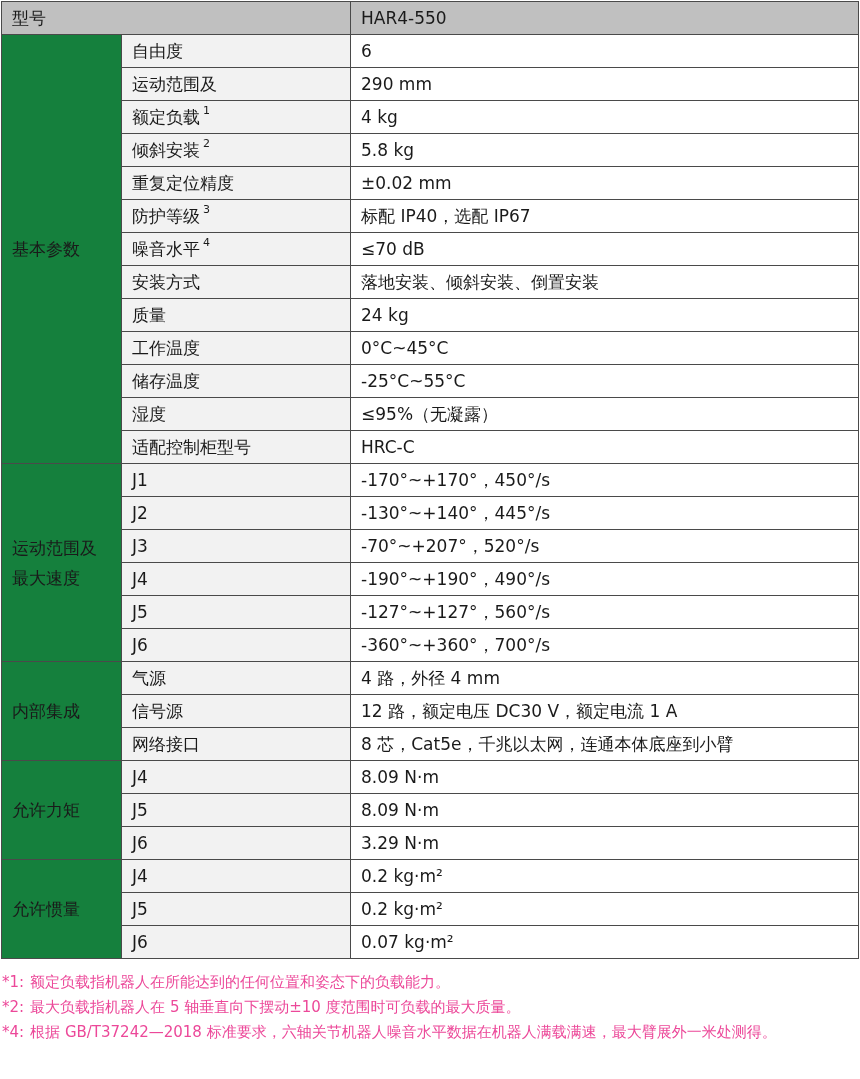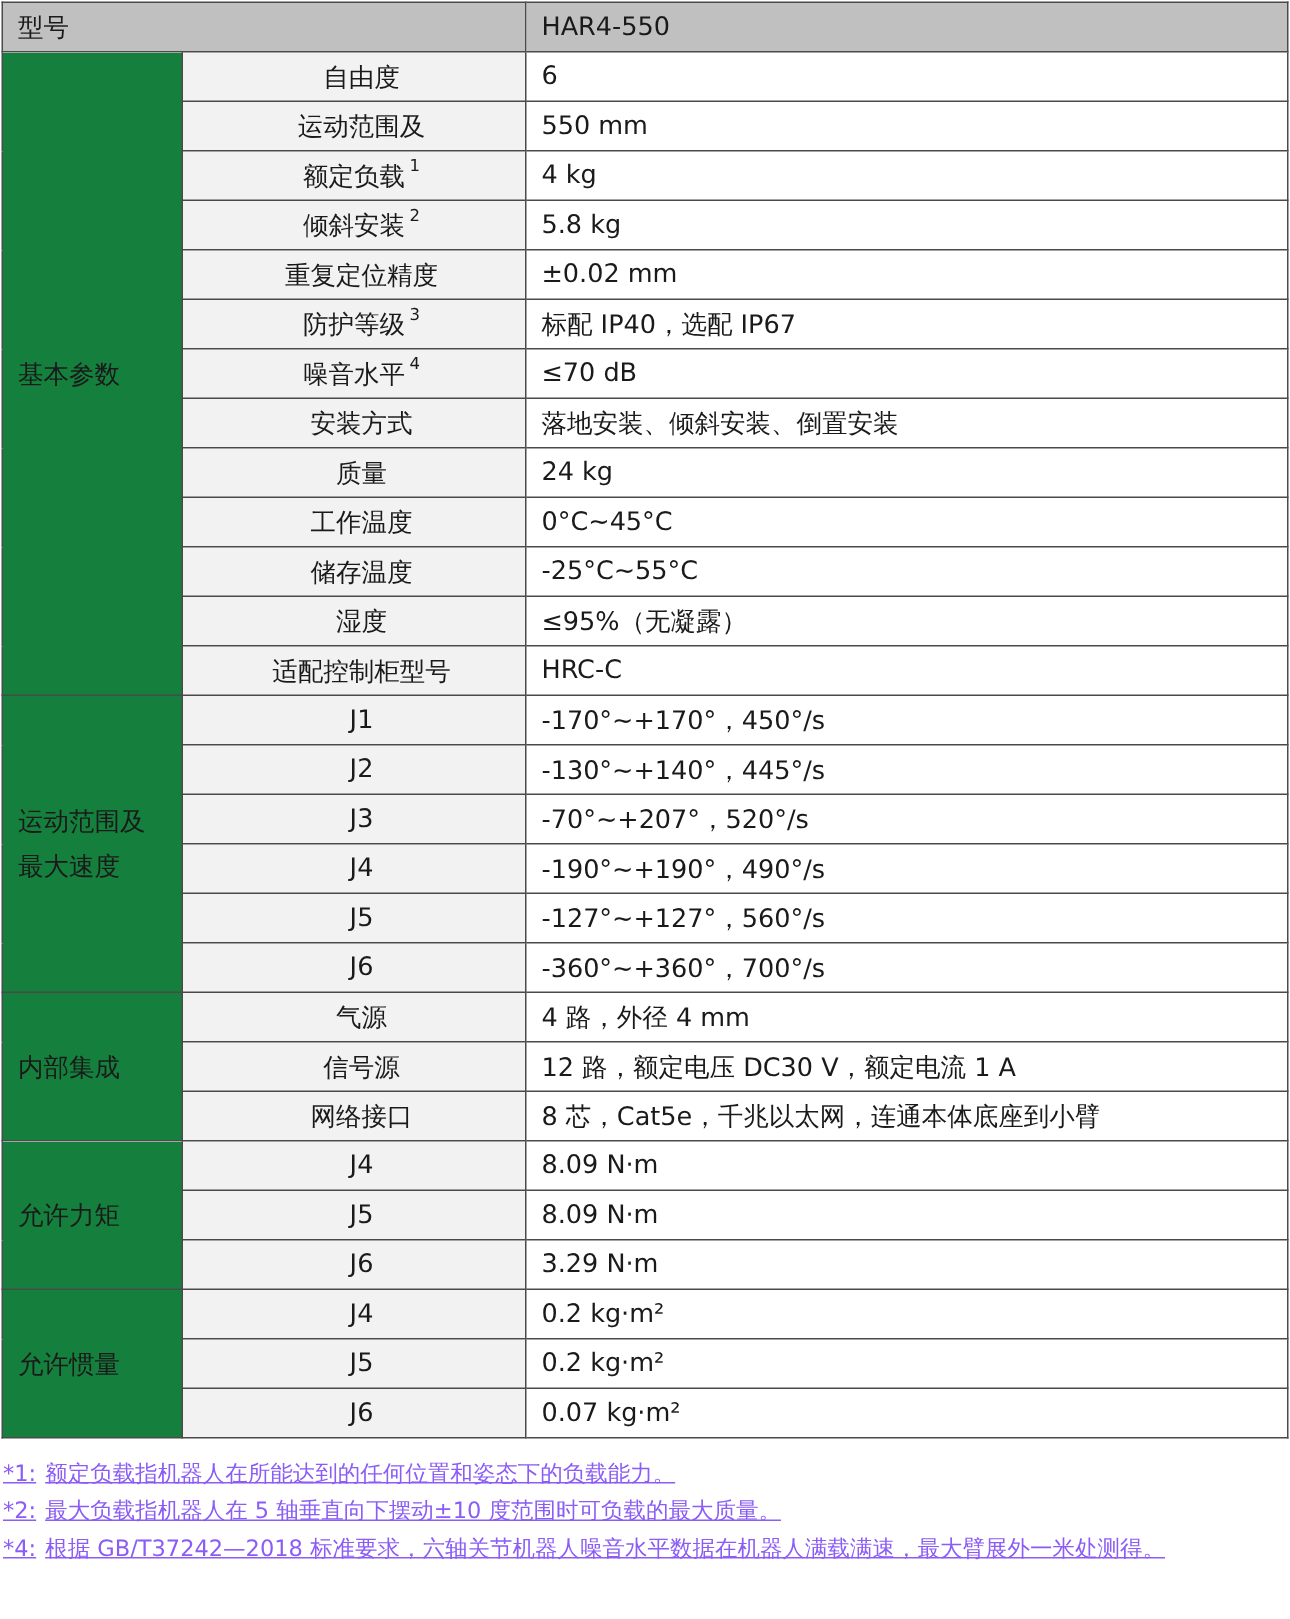--- a/index.html
+++ b/index.html
@@ -2,24 +2,24 @@
 <html><head>
 <meta charset="utf-8">
 <style>
   html, body { margin:0; padding:0; background:#ffffff; }
   body { width:860px; height:1079px; overflow:hidden; font-family:"DejaVu Sans","Liberation Sans",sans-serif; color:#1a1a1a; }
   table.spec { border-collapse:collapse; position:absolute; left:1px; top:1px; width:857px; table-layout:fixed; }
   table.spec td { border:1.5px solid #4a4a4a; padding:0 0 0 10px; height:32px; font-size:17px; vertical-align:middle; white-space:nowrap; overflow:hidden; }
   col.c1 { width:120px; } col.c2 { width:229px; } col.c3 { width:508px; }
   td.hdr { background:#c0c0c0; height:32px; }
   td.grp { background:#15803d; }
-  td.lbl { background:#f2f2f2;text-align:center; }
+  td.lbl { background:#f2f2f2; }
   td.val { background:#ffffff; }
   sup { font-size:11px; vertical-align:top; position:relative; top:-2px; margin-left:3px; }
-  .notes { position:absolute; left:2px; top:970px; width:858px; font-size:15px; line-height:25px; color:#8b5cf6; font-family:"DejaVu Sans","Liberation Sans",sans-serif;text-decoration:underline; }
+  .notes { position:absolute; left:2px; top:970px; width:858px; font-size:15px; line-height:25px; color:#ec4899; font-family:"DejaVu Sans","Liberation Sans",sans-serif; }
   .note { white-space:nowrap; }
   .note .mark { margin-right:6px; }
 </style>
 </head>
 <body>
 
 <table class="spec">
   <colgroup>
       <col class="c1">
       <col class="c2">
@@ -31,21 +31,21 @@
       <td class="hdr">HAR4-550</td>
     </tr>
 
     <tr>
       <td class="grp" rowspan="13">基本参数</td>
       <td class="lbl"><span>自由度</span></td>
       <td class="val">6</td>
     </tr>
     <tr>
       <td class="lbl"><span>运动范围及</span></td>
-      <td class="val">550 mm</td>
+      <td class="val">290 mm</td>
     </tr>
     <tr>
       <td class="lbl"><span>额定负载</span><sup>1</sup></td>
       <td class="val">4 kg</td>
     </tr>
     <tr>
       <td class="lbl"><span>倾斜安装</span><sup>2</sup></td>
       <td class="val">5.8 kg</td>
     </tr>
     <tr>

